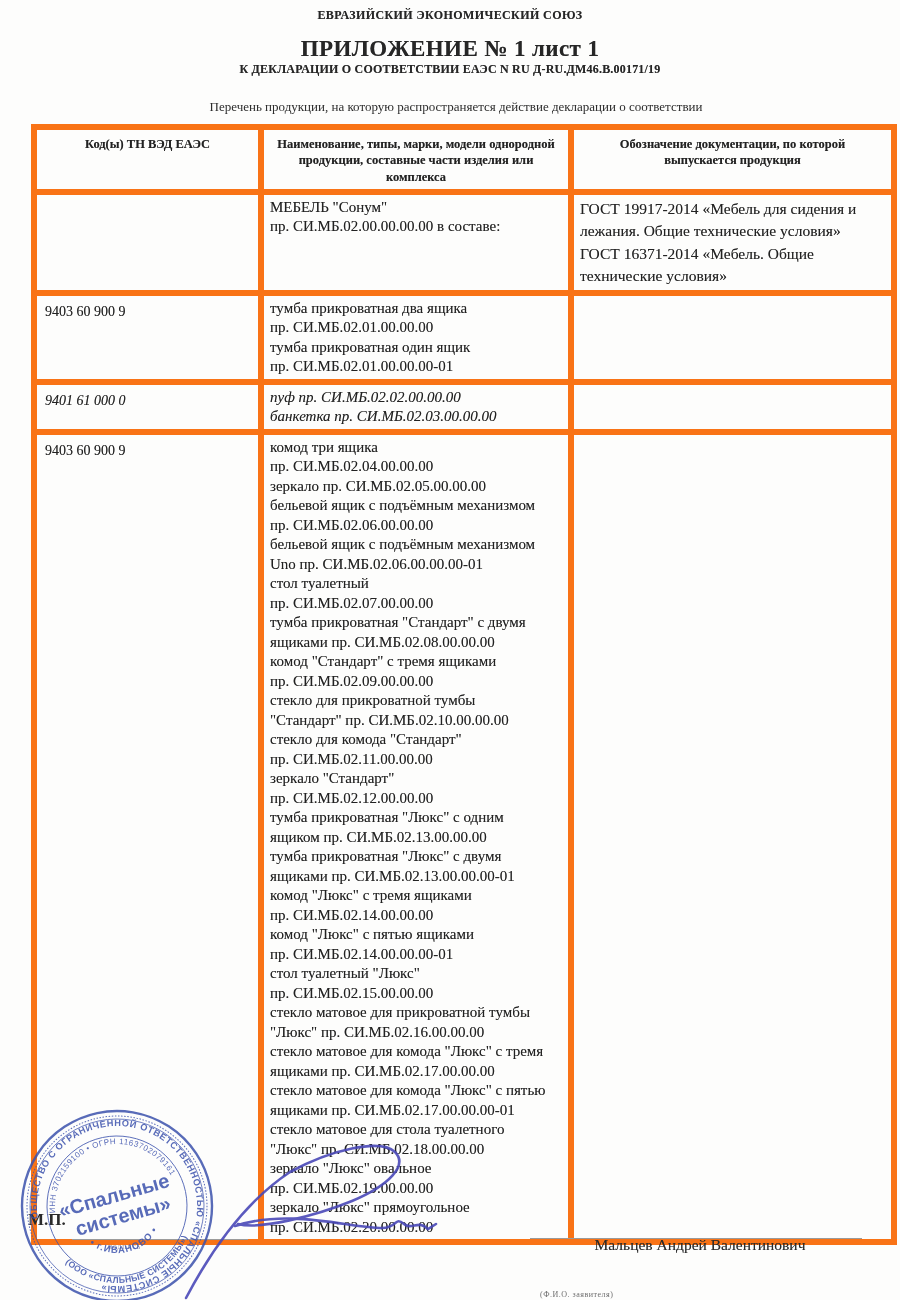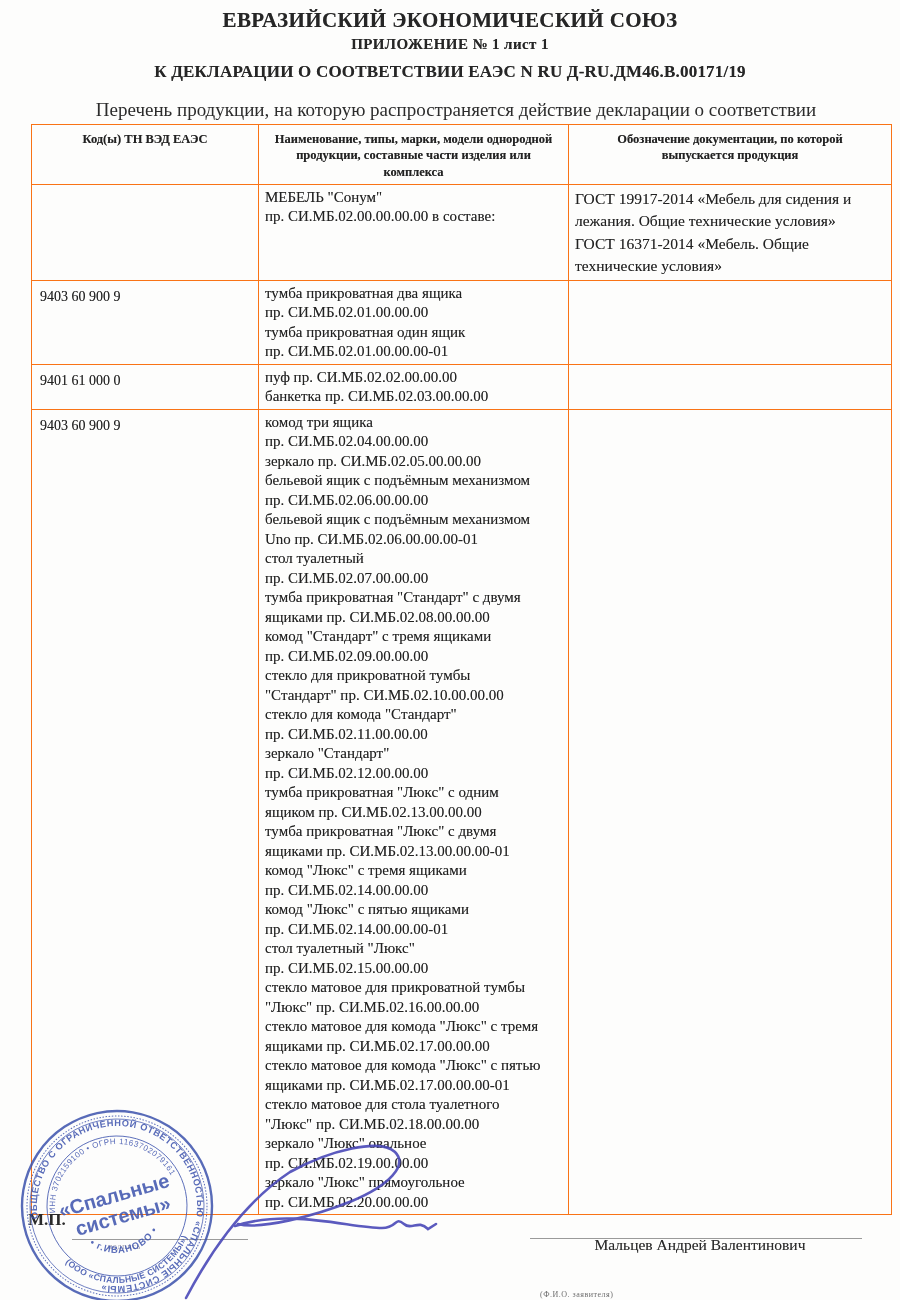--- a/index.html
+++ b/index.html
@@ -5,42 +5,42 @@
   html,body{margin:0;padding:0;}
   body{
     width:900px;height:1300px;position:relative;overflow:hidden;
     background:#fdfdfc;color:#1e1e1e;
     font-family:"Liberation Serif", serif;
   }
   .abs{position:absolute;}
   
   .doc-title{left:0;right:0;text-align:center;font-weight:bold;color:#262626;
     text-shadow:0 0 .5px rgba(20,20,20,.45);}
-  .t1{top:8px;font-size:21px;letter-spacing:.4px;}
-  .t2{top:36px;font-size:15px;letter-spacing:.4px;}
-  .t3{top:62px;font-size:17px;letter-spacing:.2px;}
-  .subtitle{top:99px;left:12px;right:0;text-align:center;font-size:19px;color:#2c2c2c;}
+  .t1{top:8px;font-size:12px;letter-spacing:.4px;}
+  .t2{top:36px;font-size:23px;letter-spacing:.4px;}
+  .t3{top:62px;font-size:12px;letter-spacing:.2px;}
+  .subtitle{top:99px;left:12px;right:0;text-align:center;font-size:13px;color:#2c2c2c;}
   
   table.products{
     position:absolute;top:124px;left:31px;width:860px;
     border-collapse:collapse;table-layout:fixed;
   }
   table.products td,table.products th{
-    border:1px solid #f97316;vertical-align:top;
+    border:6px solid #f97316;vertical-align:top;
     color:#222;text-shadow:0 0 .4px rgba(30,30,30,.4);
   }
   th.hdr{
     font-size:12.5px;font-weight:bold;text-align:center;line-height:1.3;
     padding:6px 6px 4px 6px;white-space:pre-line;color:#2a2a2a;
     border-bottom:2px solid #3f3f3f;height:44px;
   }
   td.code{font-size:14px;padding:6px 4px 2px 8px;line-height:19.4px;}
   td.name{font-size:15px;padding:3px 2px 2px 6px;line-height:19.5px;white-space:pre-line;}
   td.docs{font-size:15.5px;padding:3px 2px 2px 6px;line-height:22.5px;white-space:pre-line;margin-top:12px;}
-  tr.r1{height:84px;} tr.r2{height:81px;} tr.r3{height:45px;}
+  tr.r1{height:84px;} tr.r2{height:81px;} tr.r3{height:45px;font-style:italic;}
   
   .mp{top:1210px;left:28px;font-size:17px;font-weight:bold;color:#2a2a2a;}
   .sig-line-left{top:1239px;left:72px;width:176px;border-top:1px solid #9b9b9b;}
   .sig-caption-left{top:1242px;left:108px;width:88px;text-align:left;
     font-size:7.5px;color:#8a8aa0;letter-spacing:1px;}
   .applicant-name{top:1236px;left:540px;width:320px;text-align:center;
     font-size:15.5px;color:#2b2b2b;text-shadow:0 0 .4px rgba(30,30,30,.4);}
   .sig-line-right{top:1238px;left:530px;width:332px;border-top:1px solid #9a9a9a;}
   .applicant-caption{top:1242px;left:540px;width:320px;
     font-size:8px;color:#6d6d6d;letter-spacing:.5px;margin-top:48px;}

